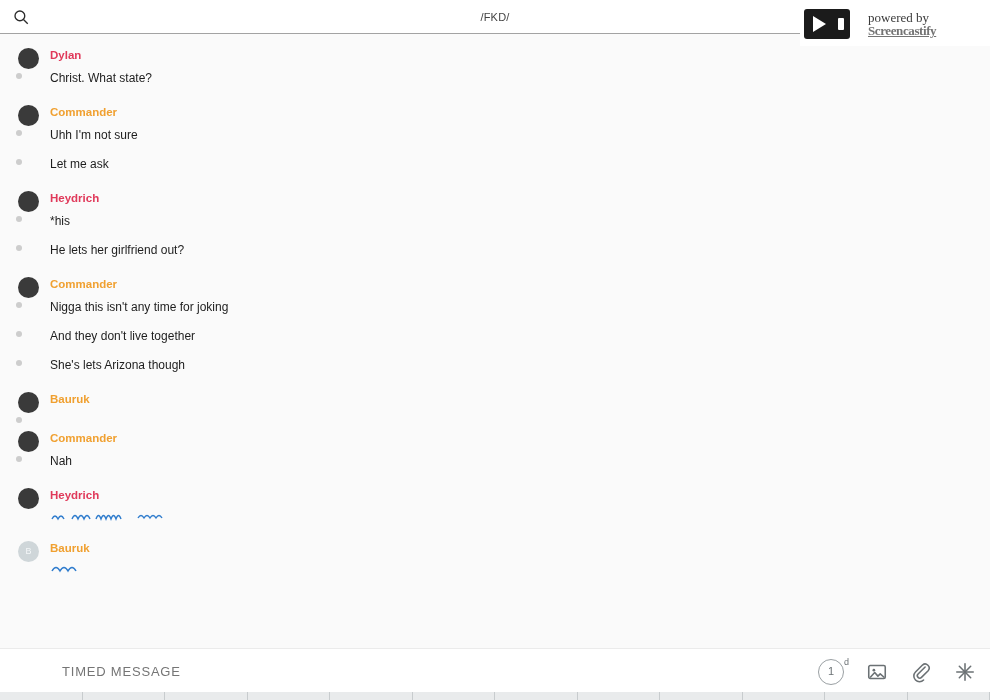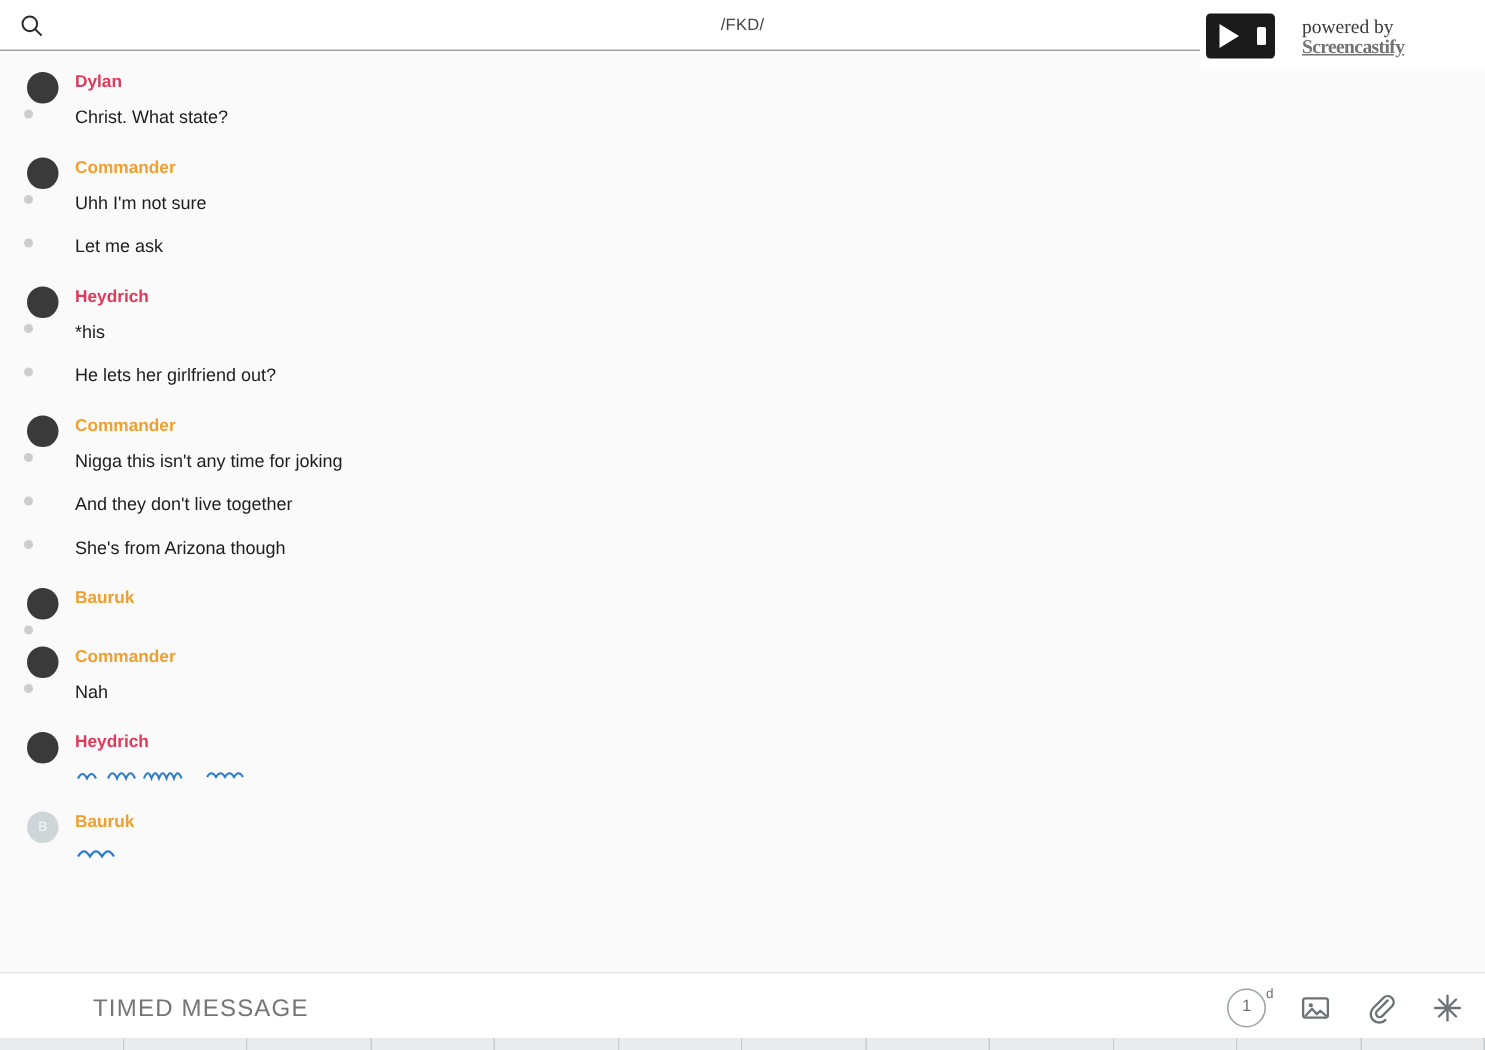--- a/index.html
+++ b/index.html
@@ -173,21 +173,21 @@
     left: 0; bottom: 0;
     width: 990px; height: 52px;
     background: #ffffff;
     border-top: 1px solid #ebebeb;
     display: flex;
     align-items: center;
   }
   .composer-input {
     position: absolute;
     left: 60px; top: 14px;
-    font-size: 16px;
+    font-size: 13px;
     letter-spacing: 0.8px;
     color: #a9a9a9;
     background: transparent;
     border: 0;
     outline: none;
     width: 640px;
     font-family: "Liberation Sans", sans-serif;
   }
   .composer-actions {
     position: absolute;
@@ -311,21 +311,21 @@
       <div class="msg">
         <span class="dot"></span>
         <span>Nigga this isn't any time for joking</span>
       </div>
       <div class="msg">
         <span class="dot"></span>
         <span>And they don't live together</span>
       </div>
       <div class="msg">
         <span class="dot"></span>
-        <span>She's from Arizona though</span>
+        <span>She's lets Arizona though</span>
       </div>
     </div>
 
     <div class="group">
       <div class="avatar"></div>
       <div class="author c-orange">Bauruk</div>
       <div class="msg">
         <span class="dot"></span>
       </div>
     </div>

